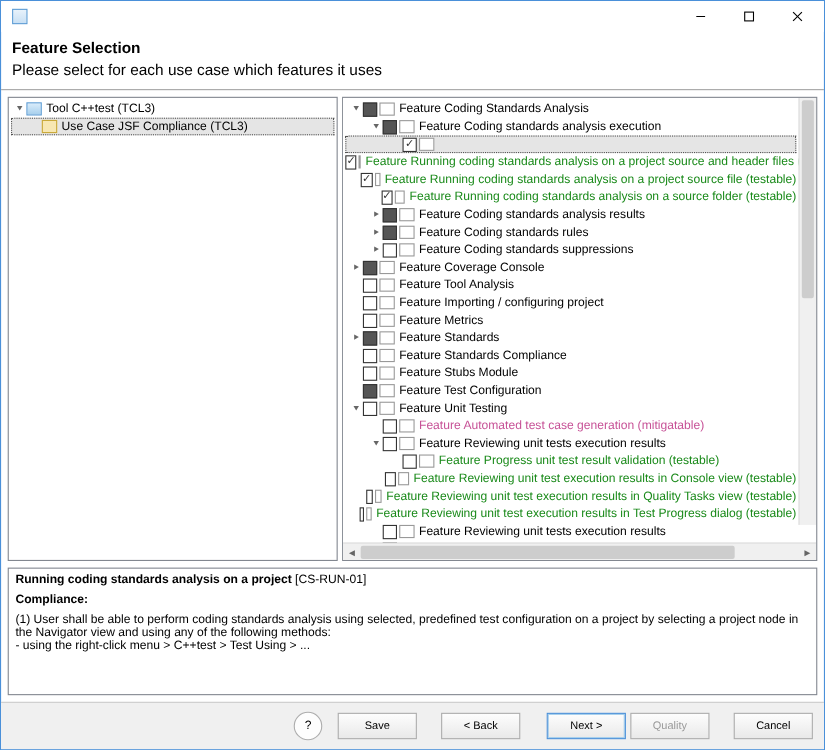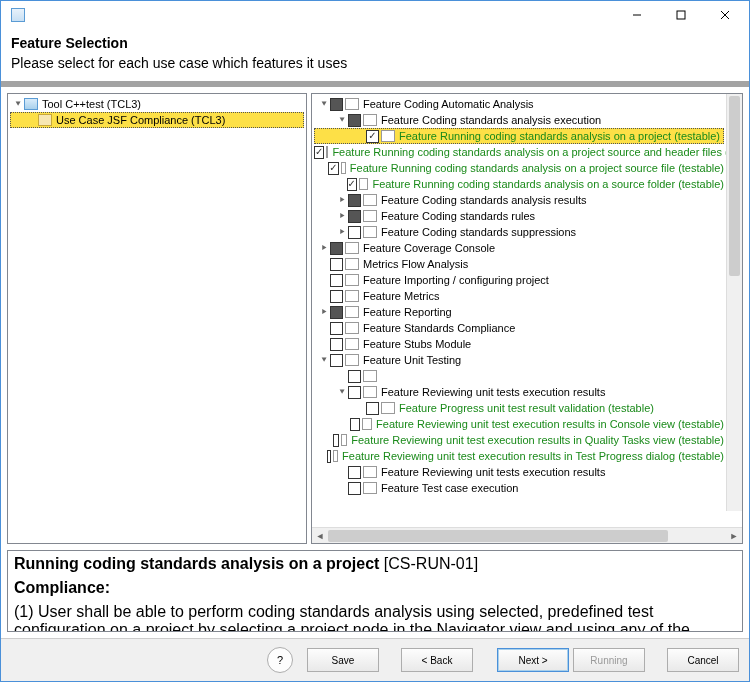--- a/index.html
+++ b/index.html
@@ -2,50 +2,50 @@
 <html><head>
 <meta charset="utf-8">
 <style>
 * { box-sizing: border-box; margin: 0; padding: 0; }
 body { font-family: "Segoe UI", Tahoma, sans-serif; font-size: 11px; color: #000; background: #dcdcdc; }
 .window { width: 750px; height: 682px; background: #fff; border: 1px solid #4a90d9; display: flex; flex-direction: column; }
 .titlebar { height: 28px; display: flex; align-items: center; justify-content: flex-end; padding: 0 2px; background: #fff; }
 .tb-left { display:flex; align-items:center; padding-left:8px; flex:1; }
 .tb-icon { width:14px; height:14px; border:1px solid #5a9bd4; background:linear-gradient(#e8f2fb,#c8e0f4); }
 .tb-btn { width: 44px; height: 26px; display: flex; align-items: center; justify-content: center; cursor: pointer; }
-.header { padding: 6px 10px 10px 10px; border-bottom:6px solid #a3a3a3; }
+.header { padding: 6px 10px 10px 10px; border-bottom:1px solid #a3a3a3; }
 .header h1 { font-size: 14px; font-weight: bold; margin-bottom: 4px; }
 .header p { font-size: 14px; }
 .body { flex: 1; display: flex; flex-direction: column; padding: 6px; gap: 6px; overflow:hidden; }
 .panes { flex: 1; display: flex; gap: 4px; min-height:0; }
 .pane { border: 1px solid #828790; background: #fff; overflow: auto; position:relative; }
 .pane-left { width: 300px; }
 .pane-right { flex: 1; display:flex; flex-direction:column; }
 .tree { padding: 2px 2px; font-size: 11px; }
 .row { display: flex; align-items: center; height: 16px; white-space: nowrap; }
-.row.selected { background: #fde047; outline:1px dotted #555; outline-offset:-1px; }
+.row.selected { background: #e5e5e5; outline:1px dotted #555; outline-offset:-1px; }
 .indent { display:inline-block; }
 .exp { width:12px; display:inline-flex; justify-content:center; cursor:pointer; color:#666; font-size:9px; }
 .cb { width:13px; height:13px; border:1px solid #333; background:#fff; margin-right:2px; display:inline-flex; align-items:center; justify-content:center; font-size:10px; line-height:1; }
 .cb.checked::after { content:"✓"; color:#333; font-size:10px; }
 .cb.partial { background:#555; }
 .fic { width:14px; height:12px; margin-right:3px; display:inline-block; border:1px solid #888; background:linear-gradient(#fdfdfd,#e8e8e8); position:relative; }
 .fic.folder { background:#f7e7b2; border-color:#c9a93a; }
 .fic.tool { background:linear-gradient(#d9ecfb,#a8d0ec); border-color:#5a9bd4; }
 .fic.feat { background:#fff; border-color:#999; }
 .lbl { padding-left:1px; }
 .green { color: #1a8a1a; }
 .pink { color: #c75297; }
 .vscroll { position:absolute; right:0; top:0; bottom:16px; width:16px; background:#f0f0f0; border-left:1px solid #ddd; }
 .vthumb { position:absolute; left:2px; right:2px; top:2px; height:180px; background:#cdcdcd; border-radius:2px; }
 .hscroll-area { height:16px; background:#f0f0f0; border-top:1px solid #ddd; display:flex; align-items:center; }
 .hs-btn { width:16px; height:16px; display:flex; align-items:center; justify-content:center; color:#666; font-size:9px; }
 .hs-track { flex:1; position:relative; height:16px; }
 .hs-thumb { position:absolute; top:2px; bottom:2px; left:0; width:340px; background:#cdcdcd; border-radius:2px; }
-.desc-pane { border:1px solid #828790; background:#fff; height:82px; padding:4px 6px; font-size:16px; overflow:auto; }
+.desc-pane { border:1px solid #828790; background:#fff; height:116px; padding:4px 6px; font-size:11px; overflow:auto; }
 .desc-pane .title b { font-weight:bold; }
 .desc-pane .dlabel { font-weight:bold; margin-top:6px; }
 .desc-pane .body-text { margin-top:6px; }
 .footer { display:flex; justify-content:flex-end; align-items:center; padding:8px 10px; border-top:1px solid #ccc; background:#f0f0f0; gap:4px; }
 .footer .help { width:26px; height:26px; border:1px solid #adadad; border-radius:50%; display:flex; align-items:center; justify-content:center; margin-right:10px; background:#fdfdfd; cursor:pointer; }
 .btn { min-width:72px; height:24px; border:1px solid #adadad; background:linear-gradient(#fdfdfd,#e9e9e9); font-size:10px; cursor:pointer; }
 .btn.primary { border-color:#4a90d9; box-shadow:inset 0 0 0 1px #a8d0ec;margin-left:20px; }
 .btn:disabled { color:#9a9a9a; cursor:default; }
 .right-tree-wrap { flex:1; overflow:hidden; position:relative; }
 .right-tree { position:absolute; inset:0 16px 0 0; overflow:hidden; padding:2px; }
@@ -101,35 +101,34 @@
       </div>
 
       <div class="pane pane-right">
         <div class="right-tree-wrap">
           <div class="right-tree tree" id="right-tree">
               <div class="row">
                 <span class="indent" style="width: 4px;"></span>
                 <span class="exp">⯆</span>
                 <span class="cb partial"></span>
                 <span class="fic feat"></span>
-                <span class="lbl">Feature Coding Automatic Analysis</span>
+                <span class="lbl">Feature Coding Standards Analysis</span>
               </div>
               <div class="row">
                 <span class="indent" style="width: 22px;"></span>
                 <span class="exp">⯆</span>
                 <span class="cb partial"></span>
                 <span class="fic feat"></span>
                 <span class="lbl">Feature Coding standards analysis execution</span>
               </div>
               <div class="row selected">
                 <span class="indent" style="width: 40px;"></span>
                 <span class="exp"></span>
                 <span class="cb checked"></span>
                 <span class="fic feat"></span>
-                <span class="lbl green">Feature Running coding standards analysis on a project (testable)</span>
               </div>
               <div class="row">
                 <span class="indent" style="width: 40px;"></span>
                 <span class="exp"></span>
                 <span class="cb checked"></span>
                 <span class="fic feat"></span>
                 <span class="lbl green">Feature Running coding standards analysis on a project source and header files (tes</span>
               </div>
               <div class="row">
                 <span class="indent" style="width: 40px;"></span>
@@ -171,69 +170,77 @@
                 <span class="exp">⯈</span>
                 <span class="cb partial"></span>
                 <span class="fic feat"></span>
                 <span class="lbl">Feature Coverage Console</span>
               </div>
               <div class="row">
                 <span class="indent" style="width: 4px;"></span>
                 <span class="exp"></span>
                 <span class="cb"></span>
                 <span class="fic feat"></span>
-                <span class="lbl">Metrics Flow Analysis</span>
+                <span class="lbl">Feature Tool Analysis</span>
               </div>
               <div class="row">
                 <span class="indent" style="width: 4px;"></span>
                 <span class="exp"></span>
                 <span class="cb"></span>
                 <span class="fic feat"></span>
                 <span class="lbl">Feature Importing / configuring project</span>
               </div>
               <div class="row">
                 <span class="indent" style="width: 4px;"></span>
                 <span class="exp"></span>
                 <span class="cb"></span>
                 <span class="fic feat"></span>
                 <span class="lbl">Feature Metrics</span>
               </div>
               <div class="row">
                 <span class="indent" style="width: 4px;"></span>
                 <span class="exp">⯈</span>
                 <span class="cb partial"></span>
                 <span class="fic feat"></span>
-                <span class="lbl">Feature Reporting</span>
+                <span class="lbl">Feature Standards</span>
               </div>
               <div class="row">
                 <span class="indent" style="width: 4px;"></span>
                 <span class="exp"></span>
                 <span class="cb"></span>
                 <span class="fic feat"></span>
                 <span class="lbl">Feature Standards Compliance</span>
               </div>
               <div class="row">
                 <span class="indent" style="width: 4px;"></span>
                 <span class="exp"></span>
                 <span class="cb"></span>
                 <span class="fic feat"></span>
                 <span class="lbl">Feature Stubs Module</span>
               </div>
               <div class="row">
                 <span class="indent" style="width: 4px;"></span>
+                <span class="exp"></span>
+                <span class="cb partial"></span>
+                <span class="fic feat"></span>
+                <span class="lbl">Feature Test Configuration</span>
+              </div>
+              <div class="row">
+                <span class="indent" style="width: 4px;"></span>
                 <span class="exp">⯆</span>
                 <span class="cb"></span>
                 <span class="fic feat"></span>
                 <span class="lbl">Feature Unit Testing</span>
               </div>
               <div class="row">
                 <span class="indent" style="width: 22px;"></span>
                 <span class="exp"></span>
                 <span class="cb"></span>
                 <span class="fic feat"></span>
+                <span class="lbl pink">Feature Automated test case generation (mitigatable)</span>
               </div>
               <div class="row">
                 <span class="indent" style="width: 22px;"></span>
                 <span class="exp">⯆</span>
                 <span class="cb"></span>
                 <span class="fic feat"></span>
                 <span class="lbl">Feature Reviewing unit tests execution results</span>
               </div>
               <div class="row">
                 <span class="indent" style="width: 40px;"></span>
@@ -305,18 +312,18 @@
   </div>
 
   <div class="footer">
     <div class="help">
         <span>?</span>
       </div>
     <button class="btn">Save</button>
     <span style="width:14px"></span>
     <button class="btn">&lt; Back</button>
     <button class="btn primary">Next &gt;</button>
-    <button class="btn" disabled="">Running</button>
+    <button class="btn" disabled="">Quality</button>
     <span style="width:14px"></span>
     <button class="btn">Cancel</button>
   </div>
 
 </div>
 
 </body></html>

